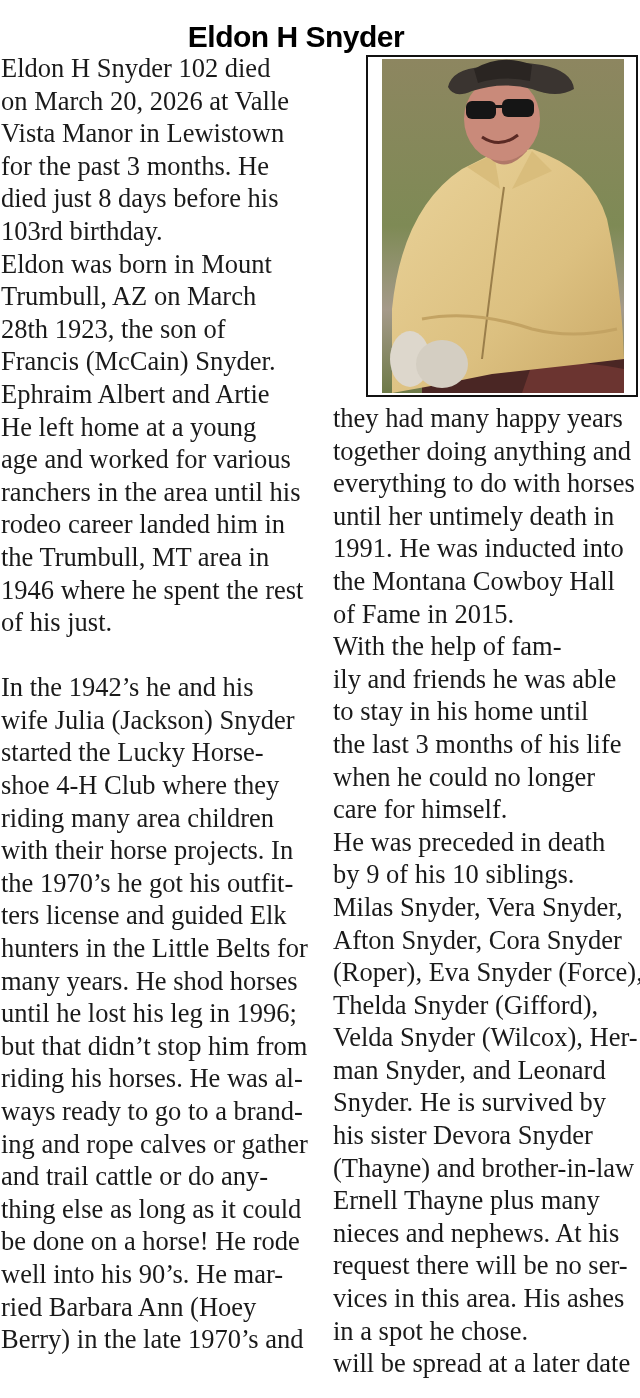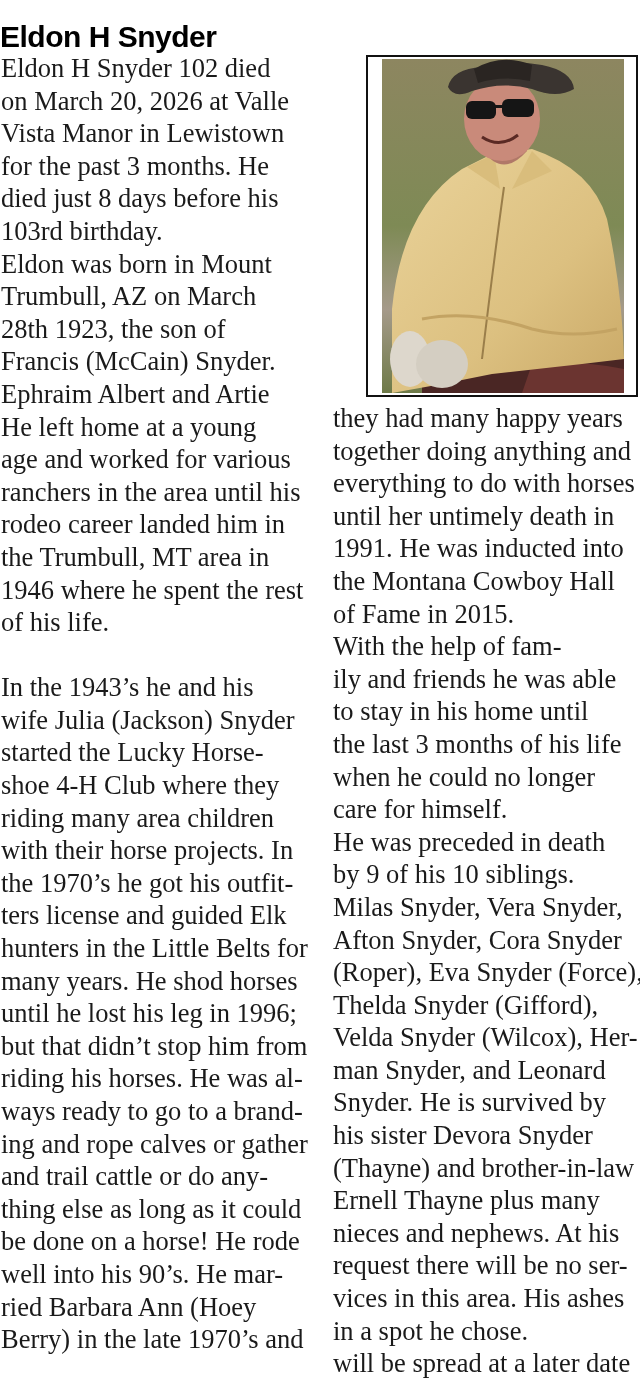--- a/index.html
+++ b/index.html
@@ -12,20 +12,21 @@
     height: 1398px;
     position: relative;
     overflow: hidden;
     color: #1a1a1a;
   }
   .title {
     position: absolute;
     left: 0;
     top: 0;
     width: 592px;
+    text-align: center;
     font-family: "Liberation Sans", "DejaVu Sans", sans-serif;
     font-weight: bold;
     font-size: 30px;
     line-height: 34px;
     letter-spacing: -0.5px;
     color: #000;
   }
   .col {
     position: absolute;
     font-family: "Liberation Serif", "DejaVu Serif", serif;
@@ -134,23 +135,23 @@
     <span class="line">Trumbull, AZ on March</span>
     <span class="line">28th 1923, the son of</span>
     <span class="line">Francis (McCain) Snyder.</span>
     <span class="line">Ephraim Albert and Artie</span>
     <span class="line">He left home at a young</span>
     <span class="line">age and worked for various</span>
     <span class="line">ranchers in the area until his</span>
     <span class="line">rodeo career landed him in</span>
     <span class="line">the Trumbull, MT area in</span>
     <span class="line">1946 where he spent the rest</span>
-    <span class="line">of his life.</span>
+    <span class="line">of his just.</span>
     <span class="line"></span>
-    <span class="line indent">In the 1943’s he and his</span>
+    <span class="line indent">In the 1942’s he and his</span>
     <span class="line">wife Julia (Jackson) Snyder</span>
     <span class="line">started the Lucky Horse-</span>
     <span class="line">shoe 4-H Club where they</span>
     <span class="line">riding many area children</span>
     <span class="line">with their horse projects. In</span>
     <span class="line">the 1970’s he got his outfit-</span>
     <span class="line">ters license and guided Elk</span>
     <span class="line">hunters in the Little Belts for</span>
     <span class="line">many years. He shod horses</span>
     <span class="line">until he lost his leg in 1996;</span>

